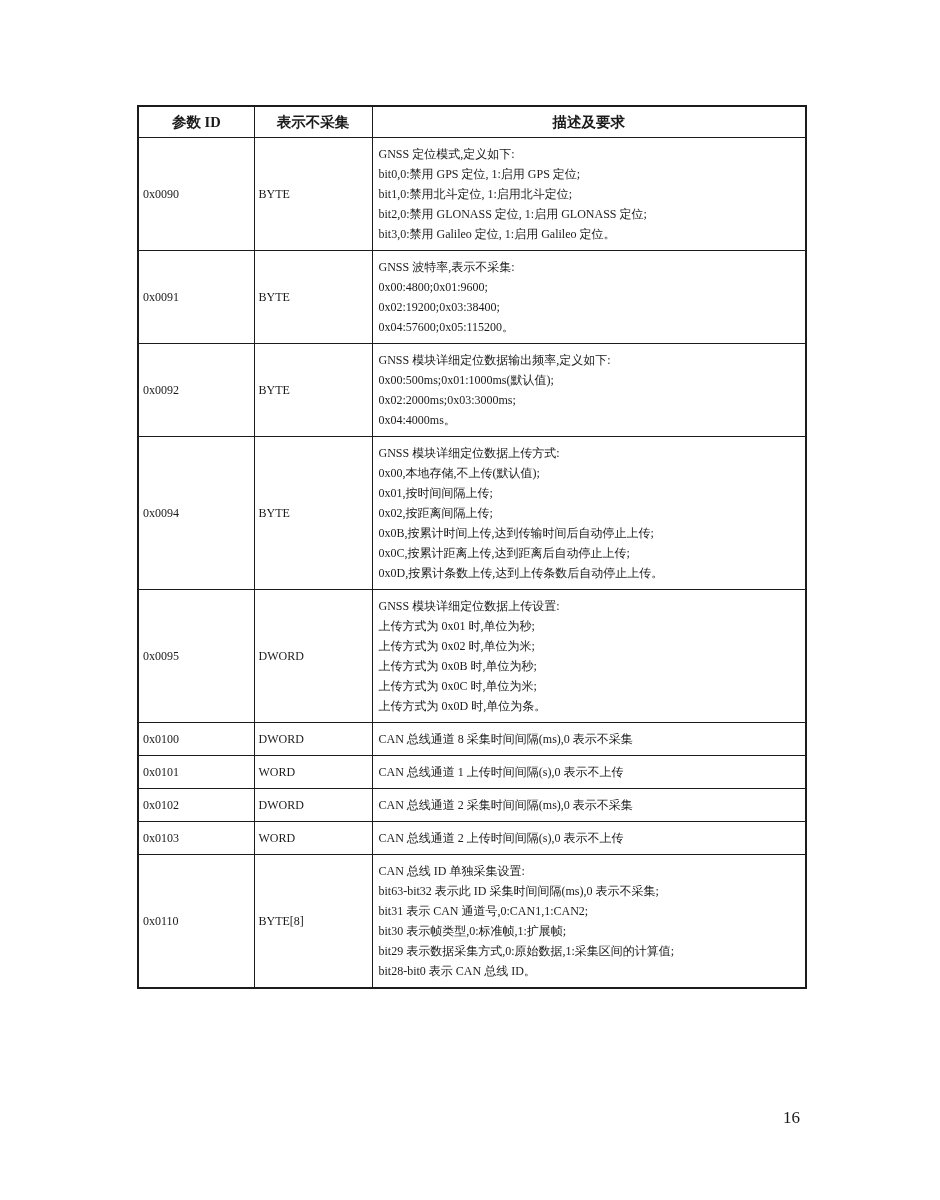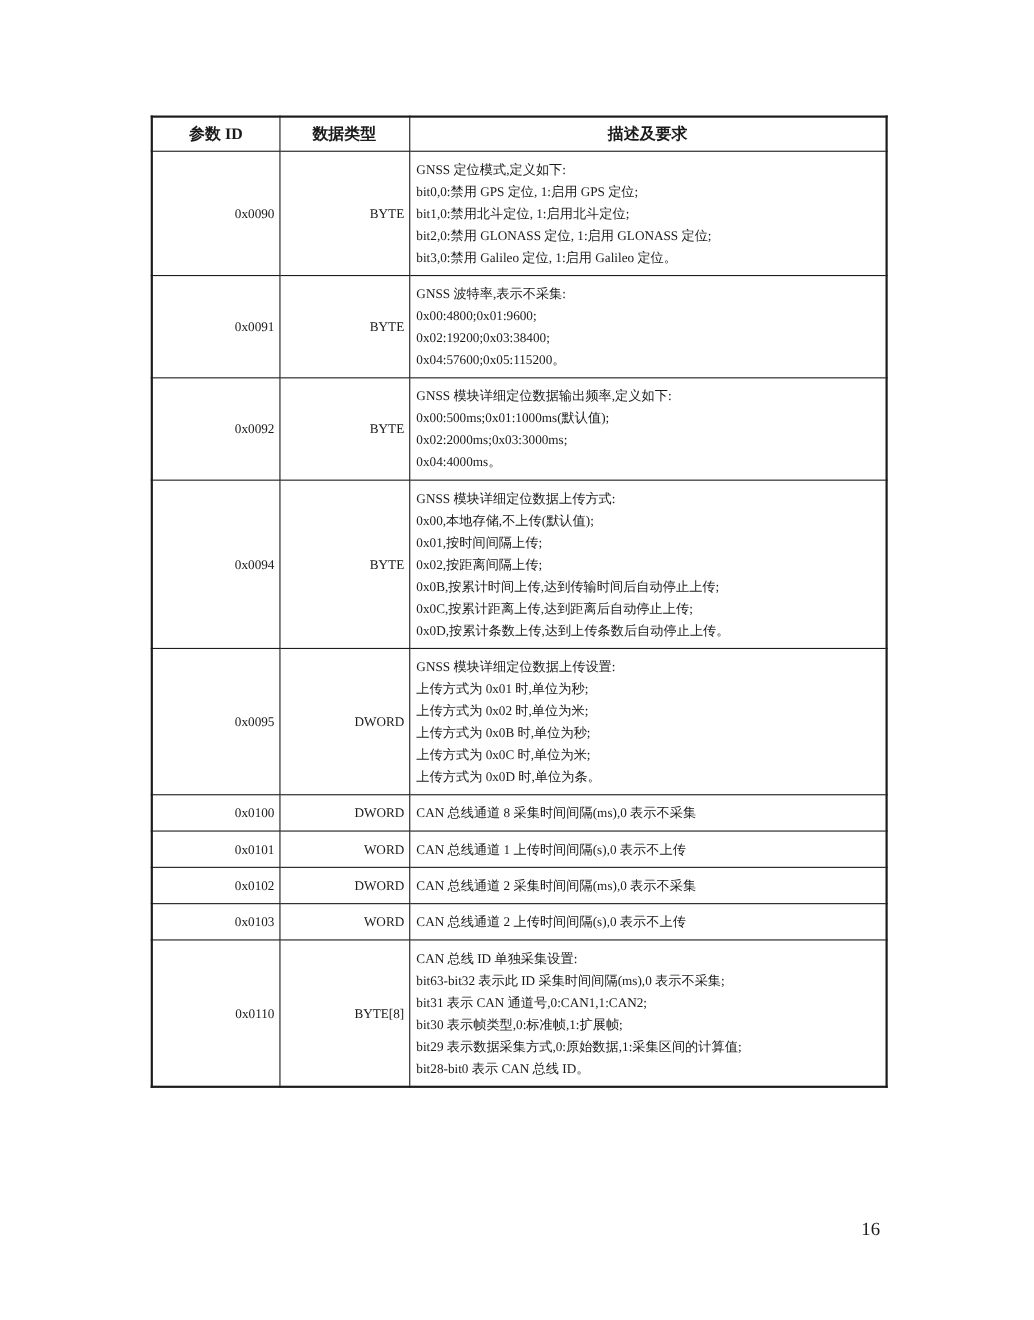--- a/index.html
+++ b/index.html
@@ -38,21 +38,21 @@
     padding: 5px 0;
     text-align: center;
     vertical-align: middle;
   }
   table.param-table td {
     font-size: 12px;
     line-height: 20px;
     vertical-align: middle;
   }
   td.c1, td.c2 {
-    text-align: right;
+    text-align: left;
     padding: 6px 4px;
   }
   td.c3 {
     text-align: left;
     padding: 6px 6px;
     white-space: pre-line;
   }
   .page-number {
     position: absolute;
     left: 700px;
@@ -70,21 +70,21 @@
 <div class="doc-table-wrap">
   <table class="param-table">
     <colgroup>
       <col style="width:116px">
       <col style="width:118px">
       <col style="width:434px">
     </colgroup>
     <thead>
       <tr>
         <th>参数 ID</th>
-        <th>数据类型</th>
+        <th>表示不采集</th>
         <th>描述及要求</th>
       </tr>
     </thead>
     <tbody id="table-body">
         <tr>
           <td class="c1">0x0090</td>
           <td class="c2">BYTE</td>
           <td class="c3">GNSS 定位模式,定义如下:
 bit0,0:禁用 GPS 定位, 1:启用 GPS 定位;
 bit1,0:禁用北斗定位, 1:启用北斗定位;

